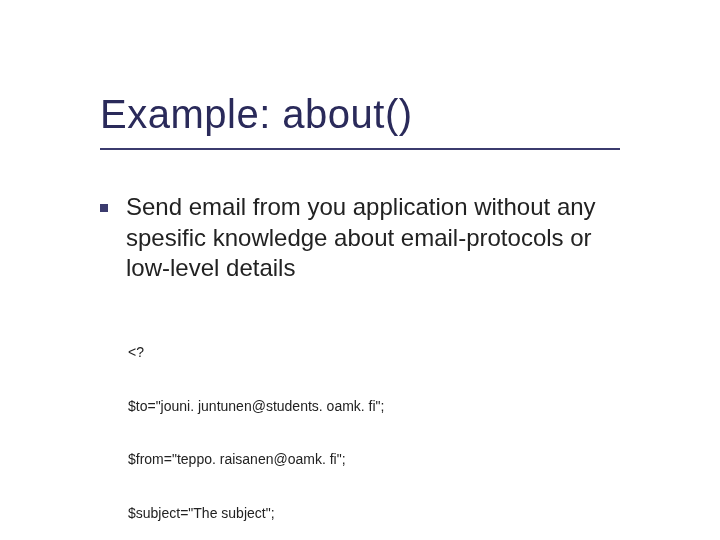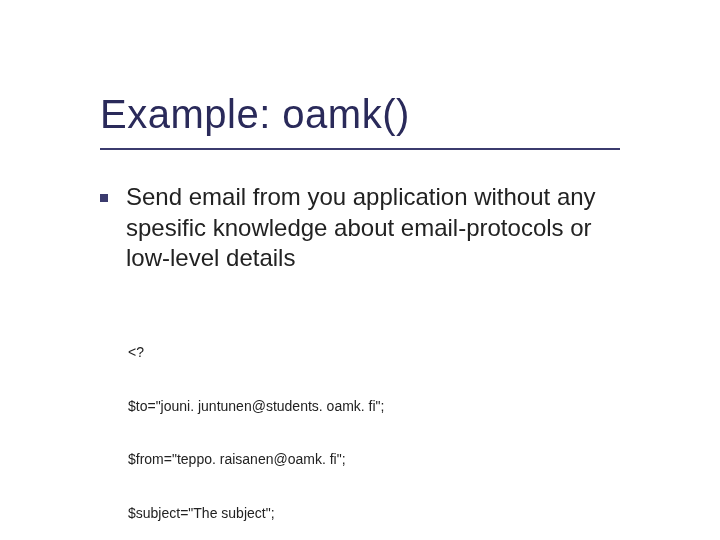--- a/index.html
+++ b/index.html
@@ -31,21 +31,21 @@
     position: absolute;
     left: 100px;
     top: 148px;
     width: 520px;
     height: 2px;
     background: #3b3b6e;
   }
   .bullet-block {
     position: absolute;
     left: 100px;
-    top: 182px;
+    top: 192px;
     width: 530px;
   }
   .bullet {
     display: flex;
     align-items: flex-start;
   }
   .bullet .sq {
     flex: 0 0 auto;
     width: 8px;
     height: 8px;
@@ -71,21 +71,21 @@
   }
   .code-line {
     display: block;
   }
 </style>
 </head>
 <body>
 
 <div class="slide">
 
-  <div class="title">Example: oamk()</div>
+  <div class="title">Example: about()</div>
 
   <div class="rule"></div>
 
   <div class="bullet-block">
     <div class="bullet">
       <span class="sq"></span>
       <span class="txt">Send email from you application without any spesific knowledge about email-protocols or low-level details</span>
     </div>
   </div>
 

